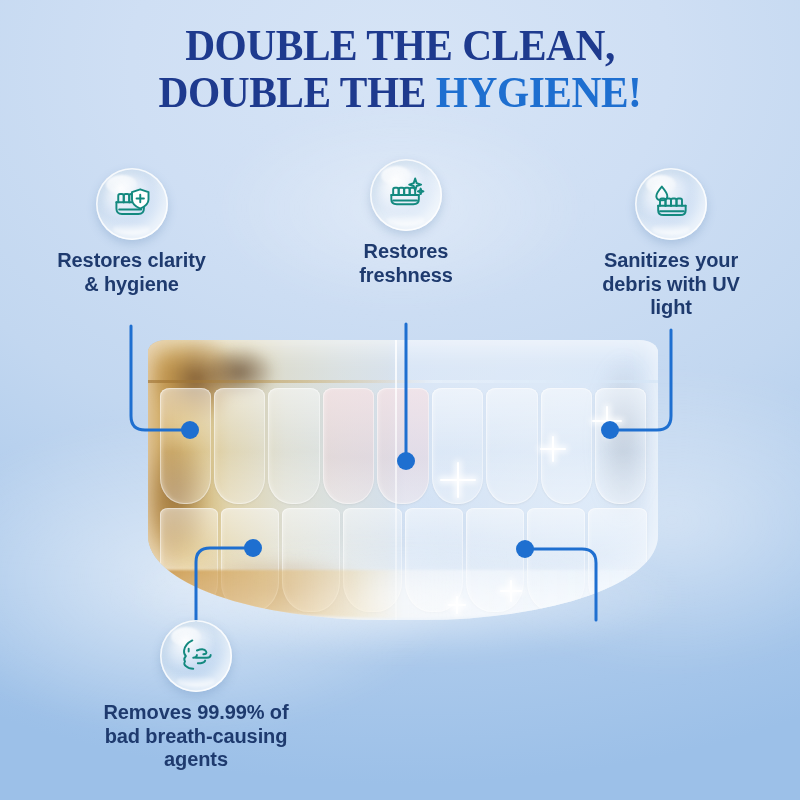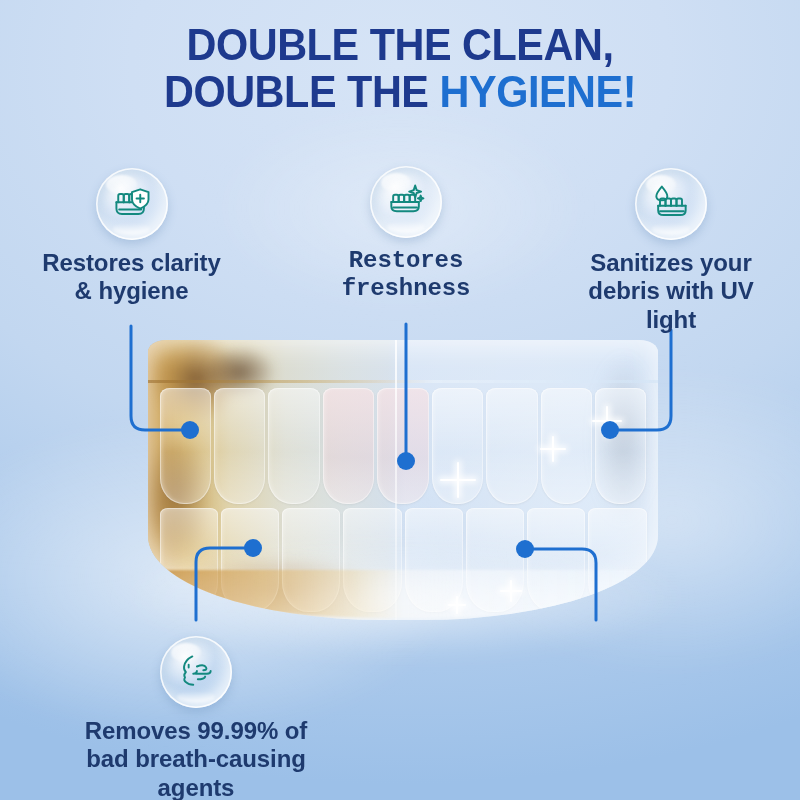--- a/index.html
+++ b/index.html
@@ -55,20 +55,21 @@
 
   
   .headline {
     position: absolute;
     left: 0;
     top: 22px;
     width: 800px;
     text-align: center;
     line-height: 1.04;
     z-index: 8;
+    font-family: Liberation Serif, serif;
   }
   .headline-line {
     display: block;
     font-weight: 800;
     font-size: 45px;
     letter-spacing: -0.5px;
     color: #1e3a8e;
     transform: scaleX(0.92);
     transform-origin: center;
     white-space: nowrap;
@@ -296,21 +297,21 @@
   }
   .bubble svg {
     position: absolute;
     left: 50%;
     top: 50%;
     transform: translate(-50%, -50%);
     z-index: 2;
   }
   .feature-label {
     margin-top: 9px;
-    font-size: 24px;
+    font-size: 20px;
     font-weight: 700;
     line-height: 1.18;
     color: #1e3a6e;
     letter-spacing: -0.1px;
     white-space: pre-line;
   }
 </style>
 </head>
 <body>
 
@@ -405,21 +406,21 @@
           <path d="M10 30 L34 30"></path>
           <path d="M33 8 L42 11 L42 19 Q42 25 33 29 Q24 25 24 19 L24 11 Z" fill="#ffffff"></path>
           <path d="M33 14 L33 22 M29 18 L37 18"></path>
         </g>
       </svg>
     </div>
     <div class="feature-label">Restores clarity
 &amp; hygiene</div>
   </div>
 
-  <div class="feature" style="left:300px; top:166px; width:212px;font-family:Liberation Mono, monospace;">
+  <div class="feature" style="left:300px; top:159px; width:212px;">
     <div class="bubble">
       <svg width="44" height="44" viewBox="0 0 48 48">
         <g fill="none" stroke="#13897f" stroke-width="2.1" stroke-linecap="round" stroke-linejoin="round">
           <path d="M8 24 L8 29 Q8 34 14 34 L32 34 Q38 34 38 29 L38 24"></path>
           <path d="M8 24 L38 24"></path>
           <path d="M10 24 L10 18 Q10 16 12 16 L14 16 Q16 16 16 18 L16 24"></path>
           <path d="M16 24 L16 18 Q16 16 18 16 L20 16 Q22 16 22 18 L22 24"></path>
           <path d="M22 24 L22 18 Q22 16 24 16 L26 16 Q28 16 28 18 L28 24"></path>
           <path d="M28 24 L28 18 Q28 16 30 16 L32 16 Q34 16 34 18 L34 24"></path>
           <path d="M10 30 L36 30"></path>
@@ -445,21 +446,21 @@
           <path d="M12 32 L38 32"></path>
           <path d="M14 5 Q20 12 20 15.5 Q20 20 14 20 Q8 20 8 15.5 Q8 12 14 5 Z"></path>
         </g>
       </svg>
     </div>
     <div class="feature-label">Sanitizes your
 debris with UV
 light</div>
   </div>
 
-  <div class="feature" style="left:53px; top:636px; width:286px;">
+  <div class="feature" style="left:53px; top:620px; width:286px;">
     <div class="bubble">
       <svg width="44" height="44" viewBox="0 0 48 48">
         <g fill="none" stroke="#13897f" stroke-width="2.1" stroke-linecap="round" stroke-linejoin="round">
           <path d="M20 7 Q12 11 11 18 Q10.5 22 13 24 Q10 27 12 30 Q10 33 13 35 Q16 38 21 38"></path>
           <path d="M16 16 L16 19"></path>
           <path d="M21 26 Q25 26 25 23"></path>
           <path d="M25 18 Q33 15 35 19 Q36.5 22 32 22"></path>
           <path d="M24 26 L36 26 Q40 26 40 23"></path>
           <path d="M26 32 Q33 32 34 29"></path>
         </g>

